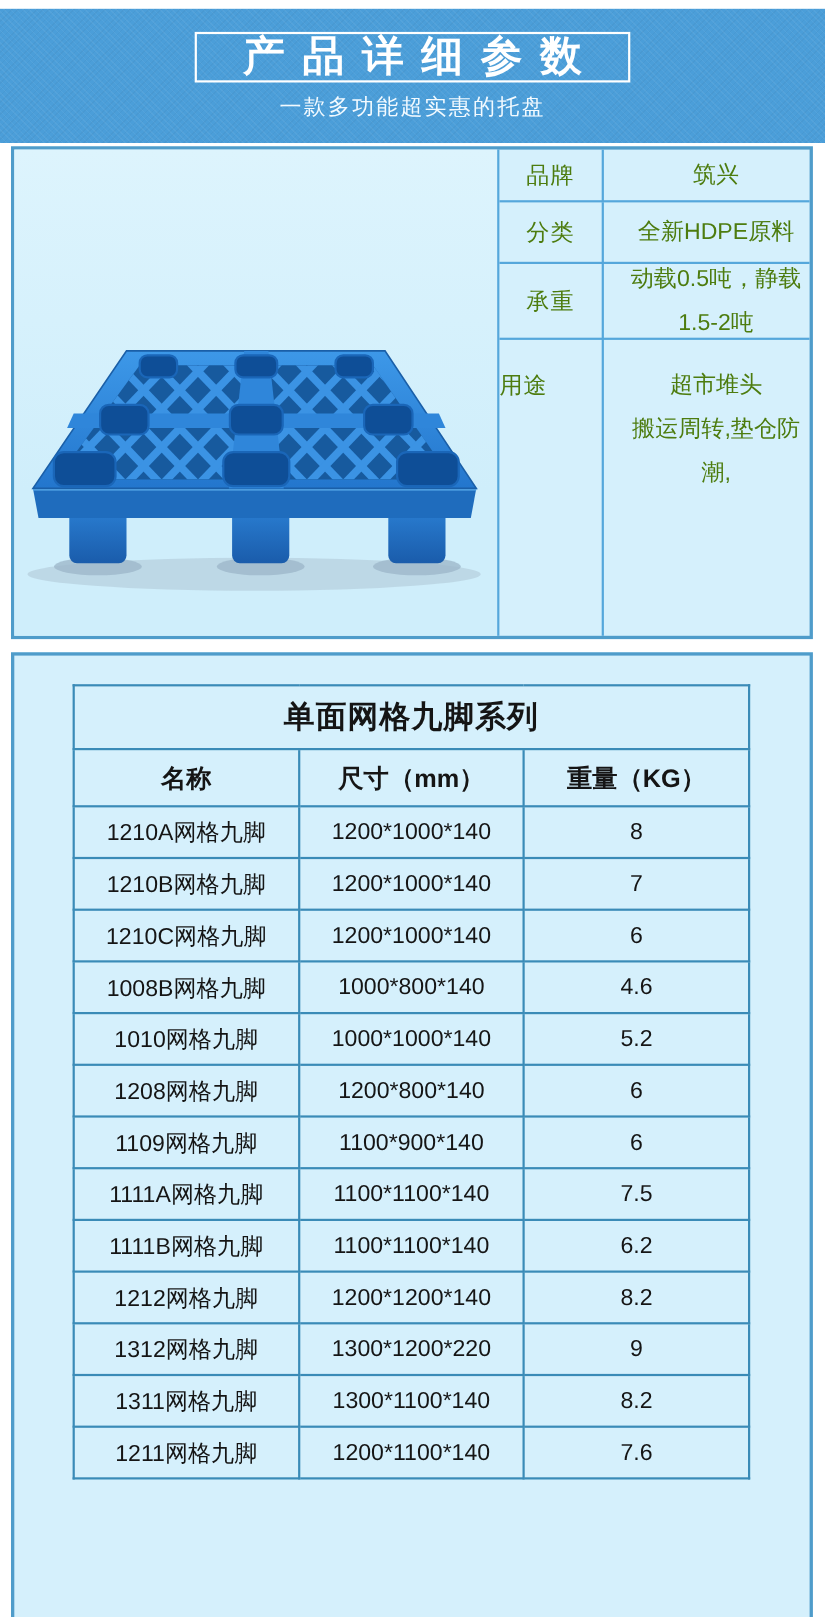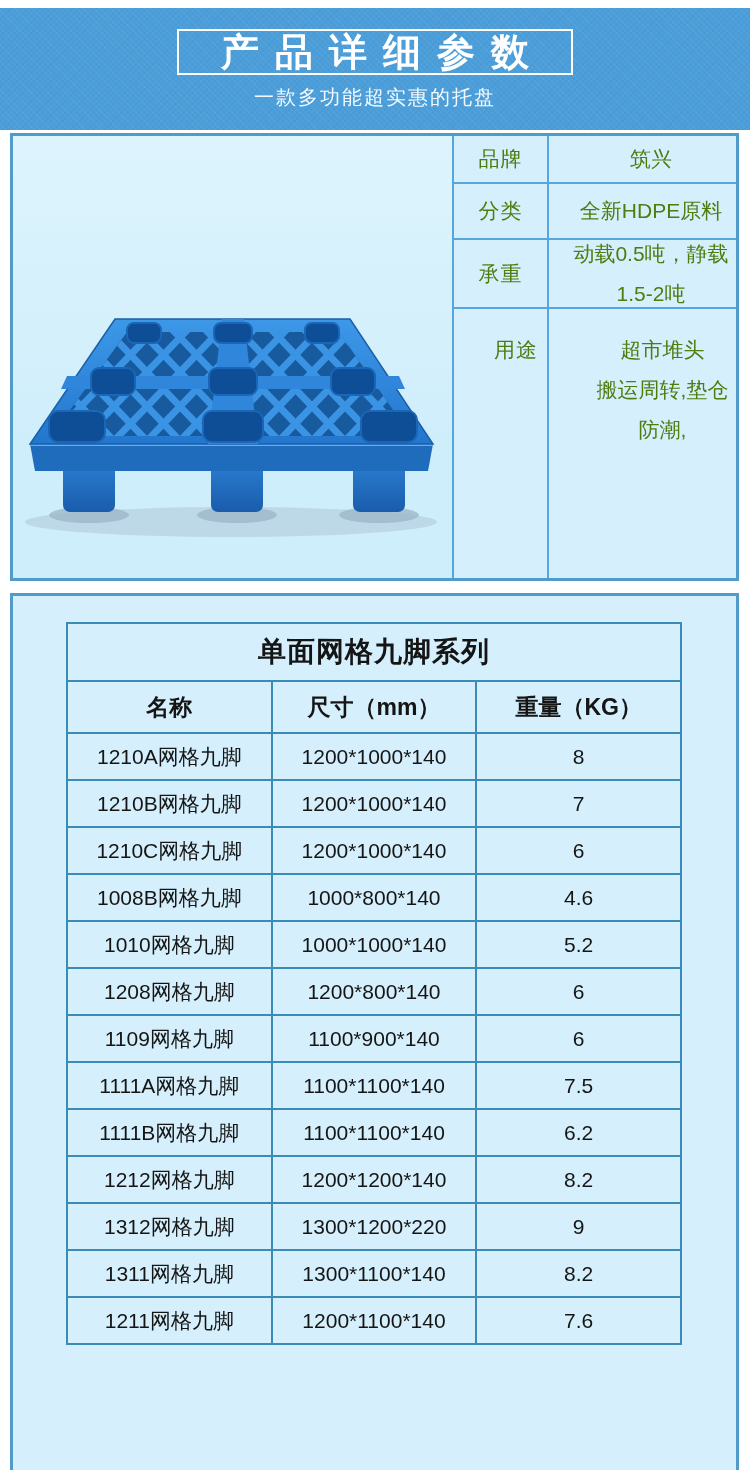--- a/index.html
+++ b/index.html
@@ -57,21 +57,21 @@
   .spec-label {
     border-right:2px solid #55a7db; border-bottom:2px solid #55a7db;
     display:flex; align-items:center; justify-content:center;
     letter-spacing:1px;
   }
   .spec-value {
     border-bottom:2px solid #55a7db;
     display:flex; flex-direction:column; justify-content:center;
     padding-left:17px; line-height:40px;
   }
-  .spec-grid > .last { border-bottom:none;padding-left:40px; }
+  .spec-grid > .last { border-bottom:none; }
   .spec-grid > .top { justify-content:flex-start; padding-top:21px; }
   .spec-label.top { align-items:flex-start; padding-top:27px; }
 
   
   .series-table {
     position:absolute; left:53px; top:26px;
     width:616px; border-collapse:collapse; table-layout:fixed;
     color:#151515;
   }
   .series-table td {

